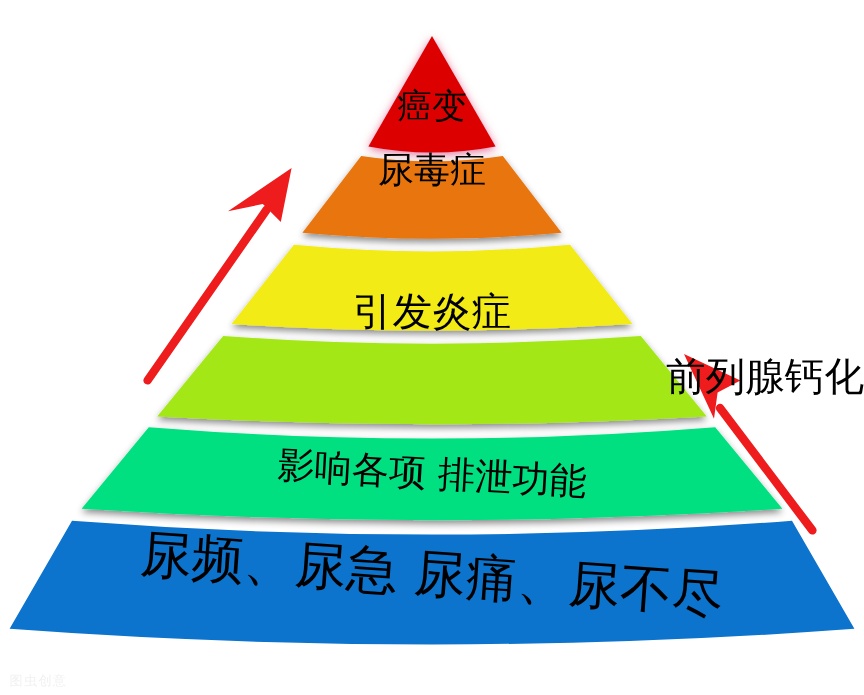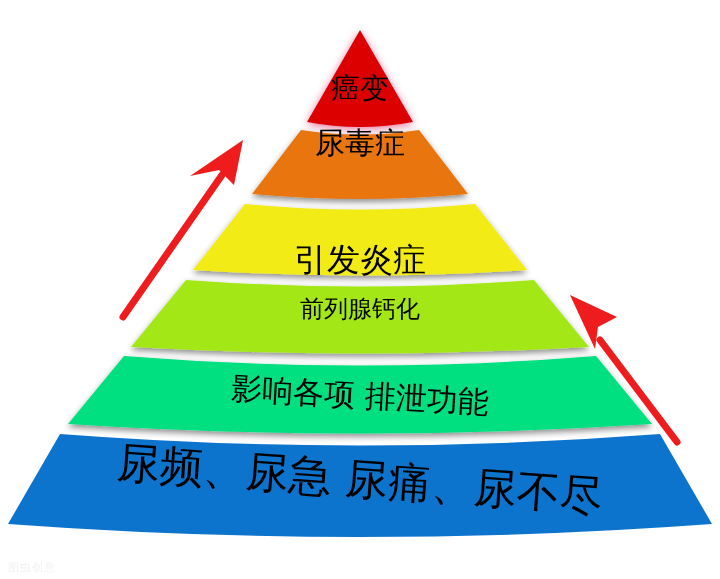--- a/index.html
+++ b/index.html
@@ -38,21 +38,21 @@
     font-weight: 400;
     white-space: nowrap;
     font-family: "DejaVu Sans", "Liberation Sans", sans-serif;
     line-height: 1;
     pointer-events: none;
   }
 
   #label-tier-1 { left: 0; top: 74px;  width: 720px; text-align: center; font-size: 29px; }
   #label-tier-2 { left: 0; top: 128px; width: 720px; text-align: center; font-size: 30px; }
   #label-tier-3 { left: 0; top: 216px; width: 720px; text-align: center; font-size: 33px; margin-top: 27px; }
-  #label-tier-4 { left: 0; top: 297px; width: 720px; text-align: center; font-size: 24px; }
+  #label-tier-4 { left: 0; top: 297px; width: 720px; text-align: right; font-size: 33px; }
 
   #label-tier-5 {
     left: 0; top: 380px; width: 720px; text-align: center;
     font-size: 31px;
     transform: rotate(3.2deg);
     transform-origin: 50% 50%;
   }
 
   #label-tier-6 {
     left: 0; top: 458px; width: 720px; text-align: center;

